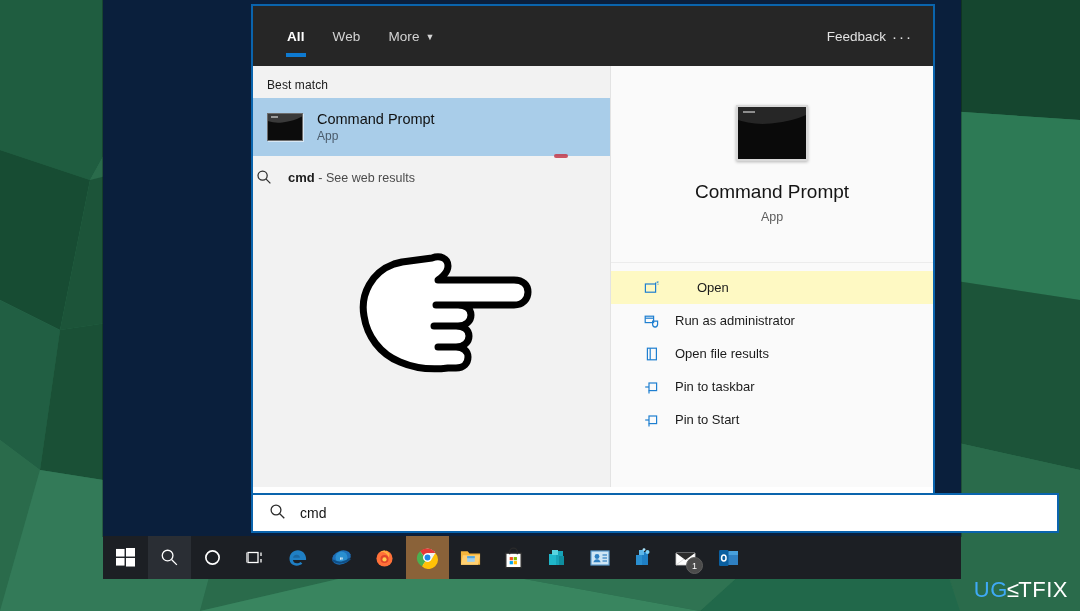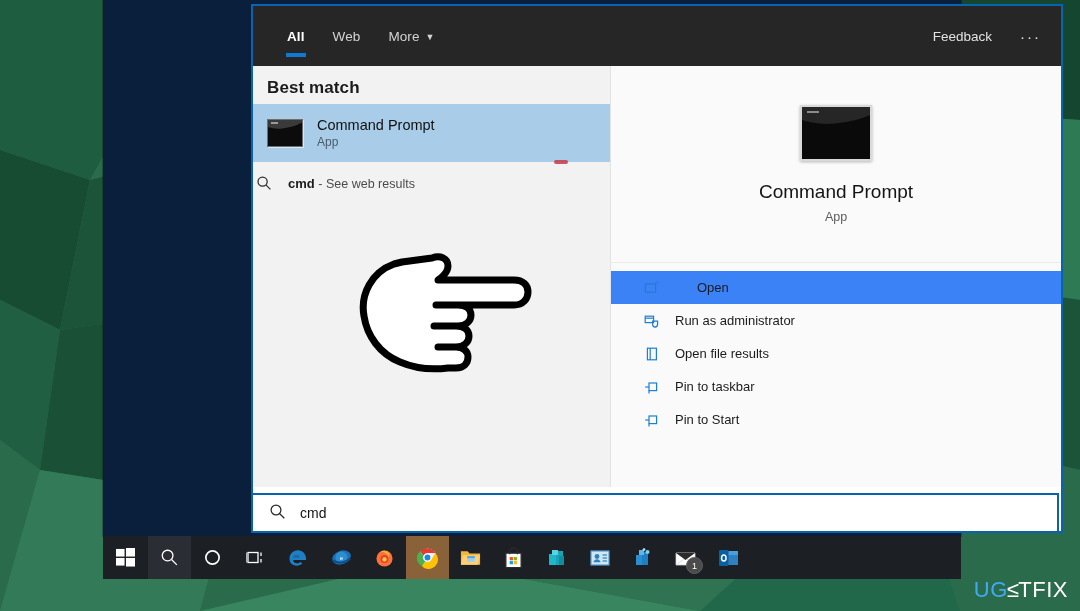--- a/index.html
+++ b/index.html
@@ -14,53 +14,53 @@
   #desktop svg{position:absolute;inset:0;width:1080px;height:611px;display:block;}
 
   
   #search-panel{
     position:absolute;left:103px;top:0px;width:858px;height:536px;
     background:#0a1f3c;
     box-shadow:0 0 0 1px rgba(0,0,0,.25);
   }
   
   #panel-frame{
-    position:absolute;left:148px;top:4px;width:812px;height:529px;
+    position:absolute;left:148px;top:4px;width:684px;height:529px;
     border:2px solid #0a64ad;box-sizing:border-box;background:#ffffff;
   }
 
   
   #panel-header{
     position:absolute;left:0;top:0;right:0;height:60px;background:#262626;
     display:flex;align-items:center;box-sizing:border-box;padding:0 14px 0 20px;
   }
   .tabs{display:flex;align-items:center;height:100%;}
   .tab{
     position:relative;height:100%;display:flex;align-items:center;
     padding:0 14px;color:#d4d4d4;font-size:13.5px;letter-spacing:.1px;cursor:default;
   }
   .tab.active{color:#ffffff;font-weight:bold;}
   .tab.active::after{
     content:"";position:absolute;left:13px;right:13px;bottom:9px;height:4px;background:#0e7ad1;
   }
   .tab .caret{margin-left:6px;font-size:9px;position:relative;top:1px;}
-  .header-right{margin-left:auto;display:flex;align-items:center;gap:28px;padding-right:6px;justify-content:center;}
+  .header-right{margin-left:auto;display:flex;align-items:center;gap:6px;padding-right:6px;justify-content:center;}
   #feedback-link{color:#e2e2e2;font-size:13.5px;cursor:default;}
   #more-options{color:#e2e2e2;font-size:15px;letter-spacing:2px;cursor:default;}
 
   
   #panel-body{position:absolute;left:0;top:60px;right:0;bottom:44px;display:flex;background:#ffffff;}
   #left-col{
     width:358px;background:#f2f2f2;box-sizing:border-box;
     border-right:1px solid #e3e3e3;position:relative;
   }
   #right-col{flex:1;background:#fafafa;position:relative;}
 
   .section-label{
-    font-size:17px;color:#1b1b1b;font-weight:bold;padding:12px 0 6px 14px;letter-spacing:.1px;
+    font-size:12px;color:#1b1b1b;font-weight:normal;padding:12px 0 6px 14px;letter-spacing:.1px;
   }
 
   
   #best-match-row{
     display:flex;align-items:center;gap:14px;height:58px;padding:0 14px;
     background:#a9cde9;position:relative;cursor:default;
   }
   #best-match-row::after{
     content:"";position:absolute;right:42px;bottom:-2px;width:14px;height:4px;
     background:#c4394a;border-radius:2px;opacity:.85;
@@ -104,21 +104,21 @@
     content:"";position:absolute;left:5px;top:4px;width:12px;height:2px;background:#8d8d8d;
   }
   #app-hero-name{font-size:19px;color:#141414;margin-bottom:7px;}
   #app-hero-kind{font-size:12.5px;color:#5c5c5c;}
 
   
   #actions{padding-top:8px;}
   .action{
     display:flex;align-items:center;gap:14px;height:33px;padding:0 0 0 32px;cursor:default;
   }
-  .action.selected{background:#3b82f6;gap:36px;}
+  .action.selected{background:#fef9c3;gap:36px;}
   .action .ico{width:18px;height:18px;flex:none;display:flex;align-items:center;justify-content:center;}
   .action .lbl{font-size:13px;color:#1b1b1b;}
 
   
   #search-box{
     position:absolute;left:148px;top:493px;width:808px;height:40px;
     background:#ffffff;border:2px solid #0a64ad;box-sizing:border-box;
     display:flex;align-items:center;gap:14px;padding-left:16px;
   }
   #search-input-text{font-size:14px;color:#141414;}

